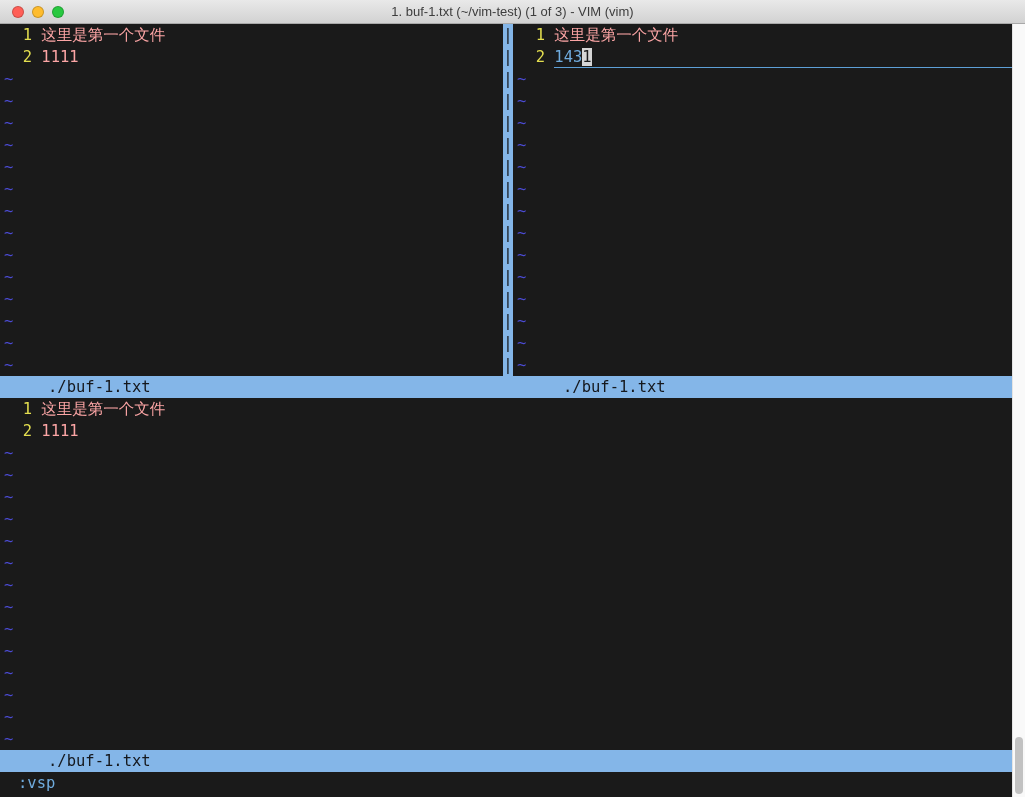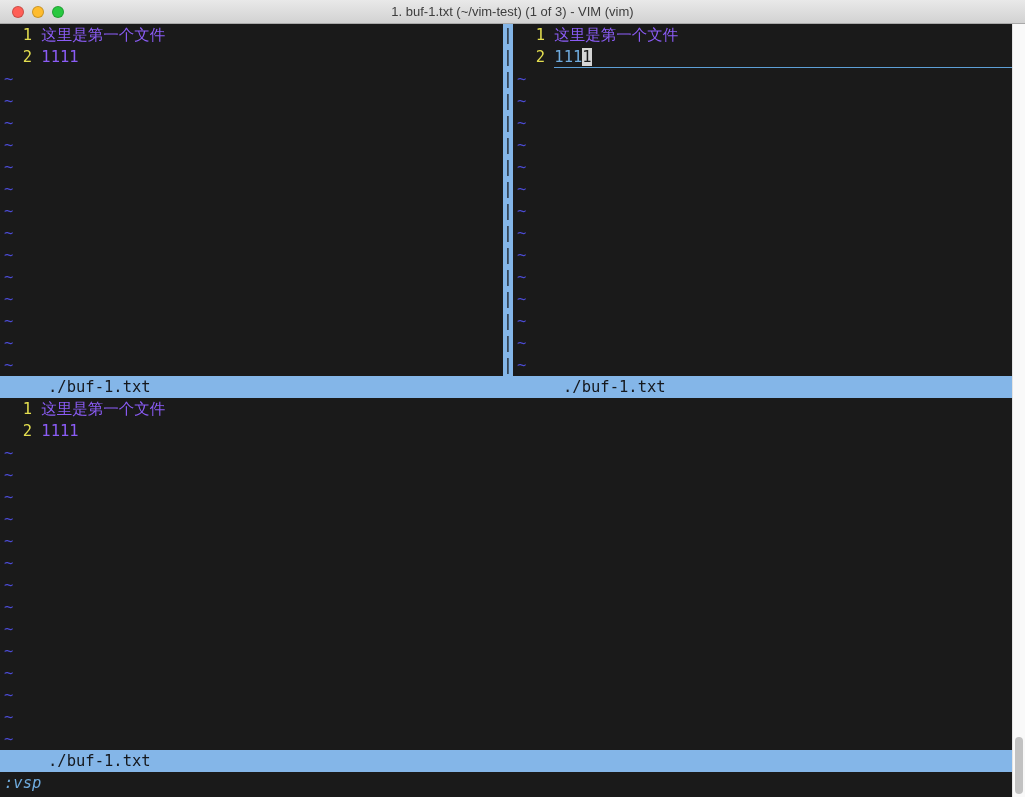--- a/index.html
+++ b/index.html
@@ -43,39 +43,39 @@
 
   .vsep {
     width:10px; background:#84b6e8; overflow:hidden;
     text-align:center; color:#15181d;
   }
   .vsep .row { padding-left:0; justify-content:center; }
 
   .row { height:22px; display:flex; align-items:stretch; padding-left:4px; white-space:pre; }
   .lnum { width:3ch; flex:none; text-align:right; color:#e3de4f; }
   .gap  { width:1ch; flex:none; }
-  .btext { color:#8b5cf6; white-space:pre; }
+  .btext { color:#fca5a5; white-space:pre; }
   .tilde-row span { color:#4b4bd4; }
   .repeat { display:contents; }
 
   .cursorline {
     flex:1; color:#6fabdd; white-space:pre;
     border-bottom:1px solid #5d9fd6;
   }
   .cursor-block { background:#d6d6d6; color:#1a1a1a; }
 
   .statusline {
     position:relative; height:22px; background:#84b6e8;
     color:#15181d; overflow:hidden;
   }
   .statusline .stext { position:absolute; top:0; line-height:22px;margin-left:44px; }
   .stext.left  { left:4px; }
   .stext.right { left:519px; }
 
-  .cmdline { height:25px; line-height:22px; color:#6fabdd; padding-left:4px; white-space:pre;font-style:italic; }
+  .cmdline { height:25px; line-height:22px; color:#6fabdd; padding-left:18px; white-space:pre; }
 
   
   .scrollbar {
     position:absolute; top:24px; right:0; width:13px; height:773px;
     background:#f9f9f9; border-left:1px solid #e4e4e4;
   }
   .scroll-thumb {
     position:absolute; left:2px; bottom:3px; width:8px; height:57px;
     border-radius:4px; background:#c2c2c2;
   }
@@ -112,21 +112,21 @@
       <div class="repeat">
         <div class="row"><span>|</span></div>
       <div class="row"><span>|</span></div><div class="row"><span>|</span></div><div class="row"><span>|</span></div><div class="row"><span>|</span></div><div class="row"><span>|</span></div><div class="row"><span>|</span></div><div class="row"><span>|</span></div><div class="row"><span>|</span></div><div class="row"><span>|</span></div><div class="row"><span>|</span></div><div class="row"><span>|</span></div><div class="row"><span>|</span></div><div class="row"><span>|</span></div><div class="row"><span>|</span></div><div class="row"><span>|</span></div></div>
     </div>
 
     <div class="pane pane-top-right">
       <div class="row buf-line">
         <span class="lnum">1</span><span class="gap"></span><span class="btext">这里是第一个文件</span>
       </div>
       <div class="row buf-line">
-        <span class="lnum">2</span><span class="gap"></span><span class="cursorline"><span>111</span><span class="cursor-block">1</span></span>
+        <span class="lnum">2</span><span class="gap"></span><span class="cursorline"><span>143</span><span class="cursor-block">1</span></span>
       </div>
       <div class="repeat">
         <div class="row tilde-row"><span>~</span></div>
       <div class="row tilde-row"><span>~</span></div><div class="row tilde-row"><span>~</span></div><div class="row tilde-row"><span>~</span></div><div class="row tilde-row"><span>~</span></div><div class="row tilde-row"><span>~</span></div><div class="row tilde-row"><span>~</span></div><div class="row tilde-row"><span>~</span></div><div class="row tilde-row"><span>~</span></div><div class="row tilde-row"><span>~</span></div><div class="row tilde-row"><span>~</span></div><div class="row tilde-row"><span>~</span></div><div class="row tilde-row"><span>~</span></div><div class="row tilde-row"><span>~</span></div></div>
     </div>
 
   </div>
 
   <div class="statusline">
     <span class="stext left">./buf-1.txt</span>

